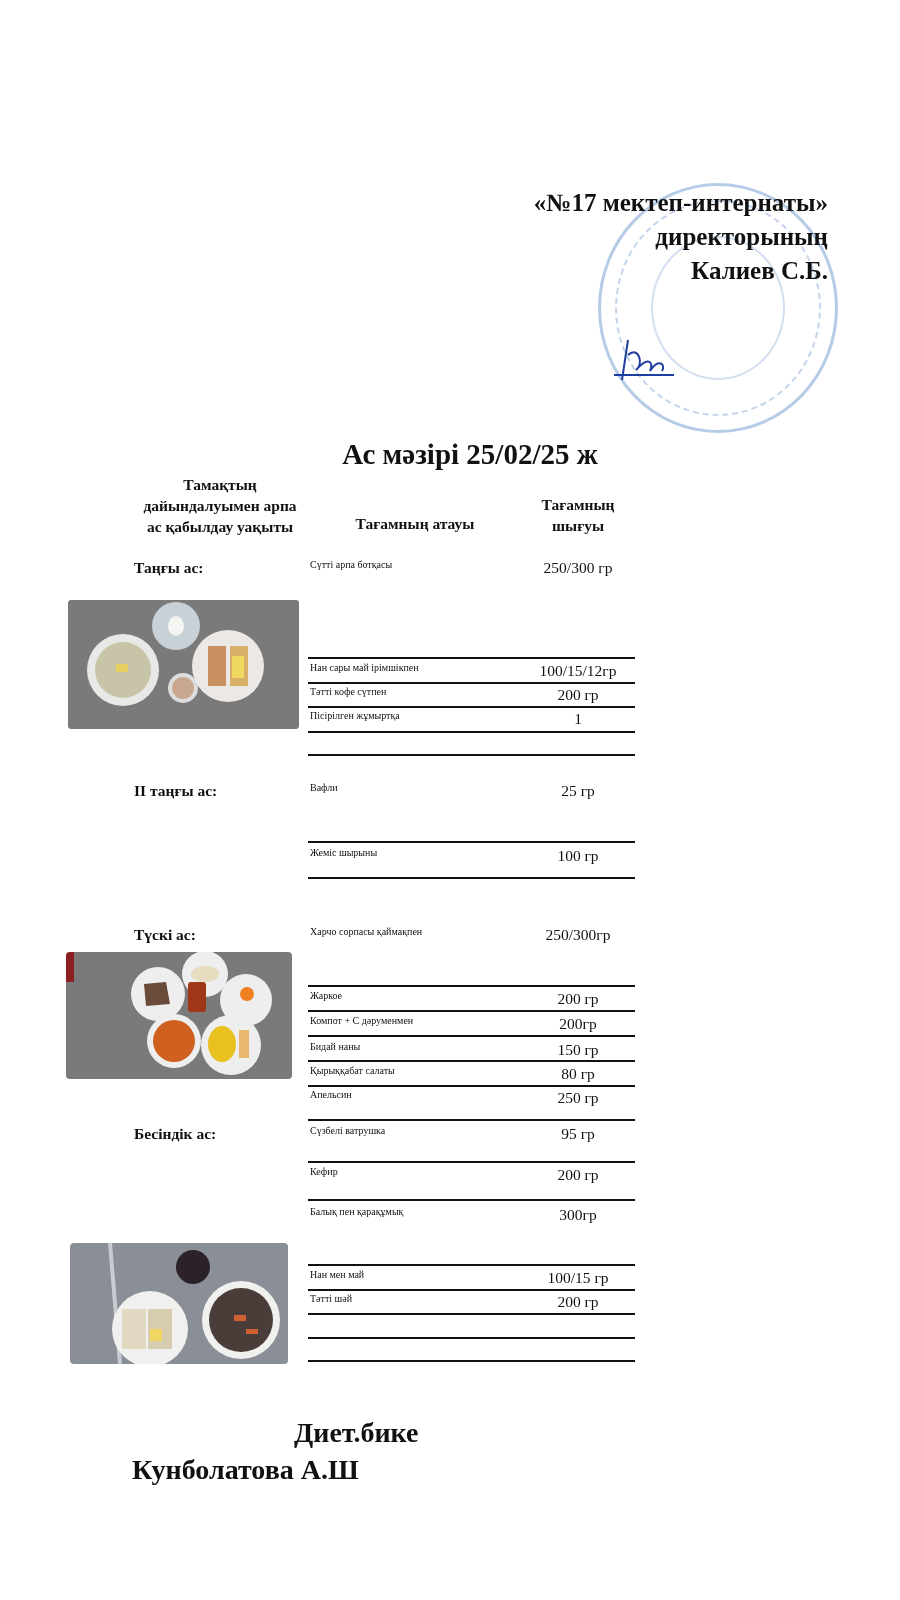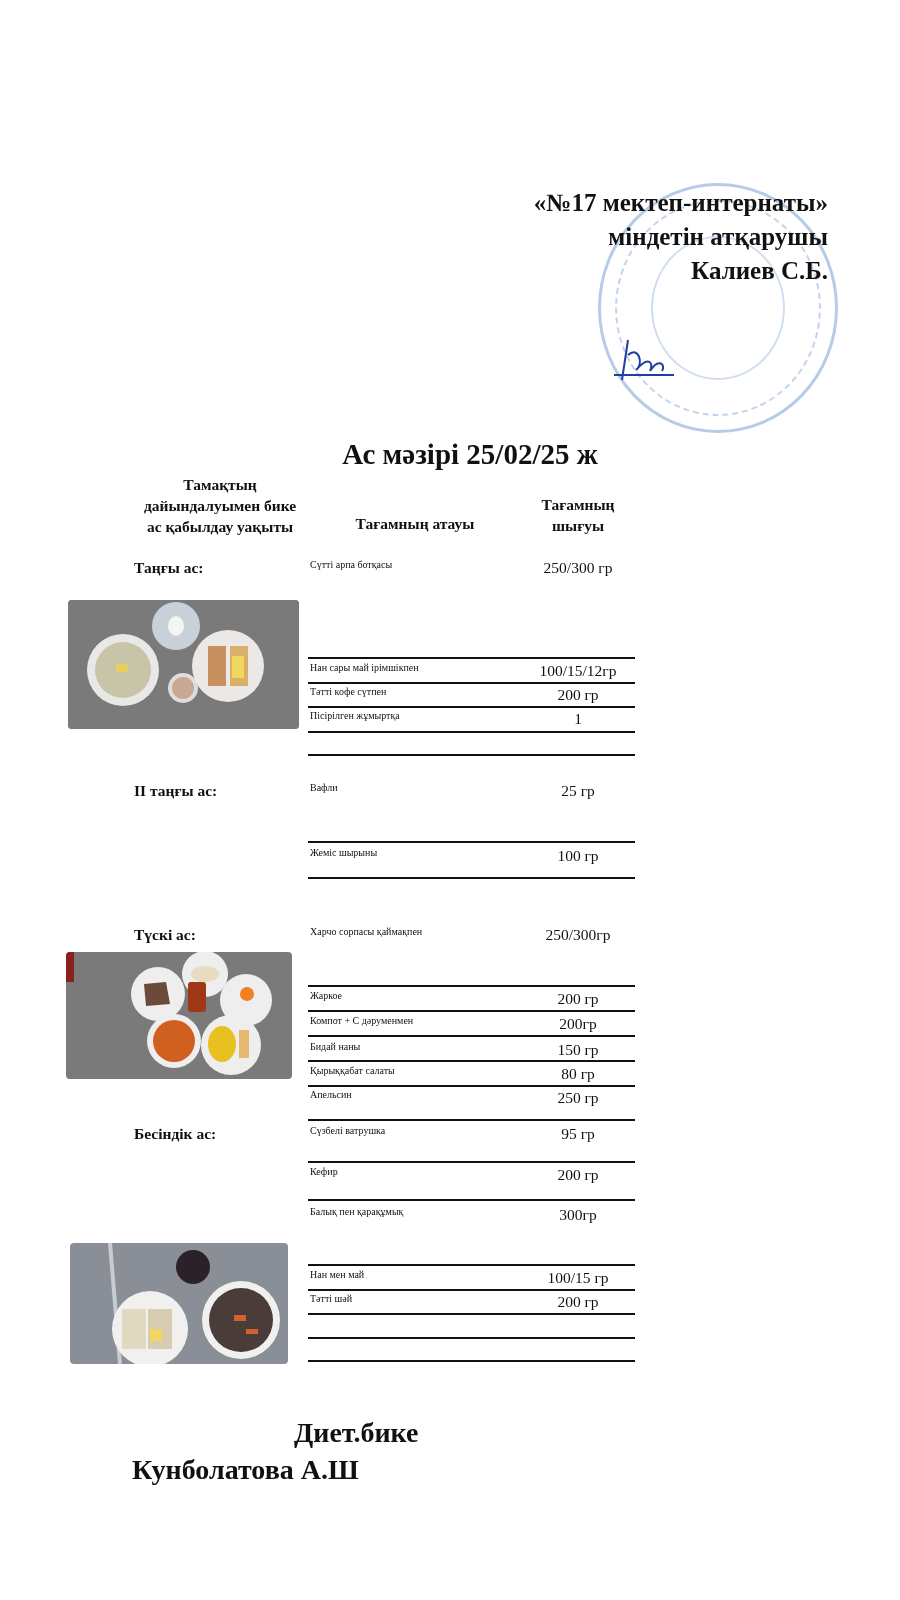--- a/index.html
+++ b/index.html
@@ -21,29 +21,29 @@
 </style>
 </head>
 <body>
 
 <div class="abs stamp"></div>
 <svg class="abs sig" viewBox="0 0 70 50">
   <path d="M8 45 L14 5 M14 20 C25 10,30 30,22 35 C35 20,40 28,36 36 C45 22,52 30,48 36 M0 40 L60 40" stroke="#1f3fa0" stroke-width="2" fill="none"></path>
 </svg>
 <div class="abs approval">
   <div>«№17 мектеп-интернаты»</div>
-  <div>міндетін атқарушы</div>
+  <div>директорының</div>
   <div>Калиев С.Б.</div>
 </div>
 
 <div class="abs title">Ас мәзірі 25/02/25 ж</div>
 
 <div class="abs hdr" style="left:120px;width:200px;top:474px;">
   <div>Тамақтың</div>
-  <div>дайындалуымен бике</div>
+  <div>дайындалуымен арпа</div>
   <div>ас қабылдау уақыты</div>
 </div>
 <div class="abs hdr" style="left:330px;width:170px;top:513px;">Тағамның атауы</div>
 <div class="abs hdr" style="left:520px;width:116px;top:494px;">
   <div>Тағамның</div>
   <div>шығуы</div>
 </div>
 
 <div class="abs meal" style="top:559px;">Таңғы ас:</div>
 <div class="abs dish" style="top:559px;">Сүтті арпа ботқасы</div>

